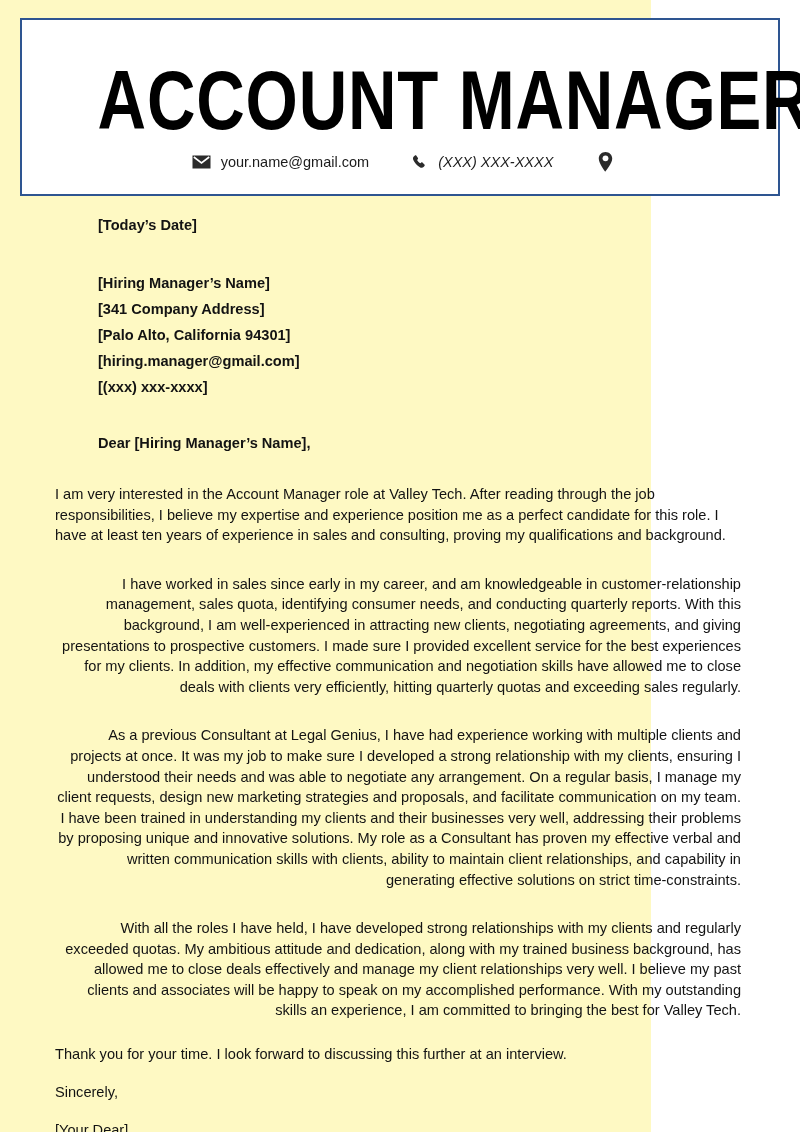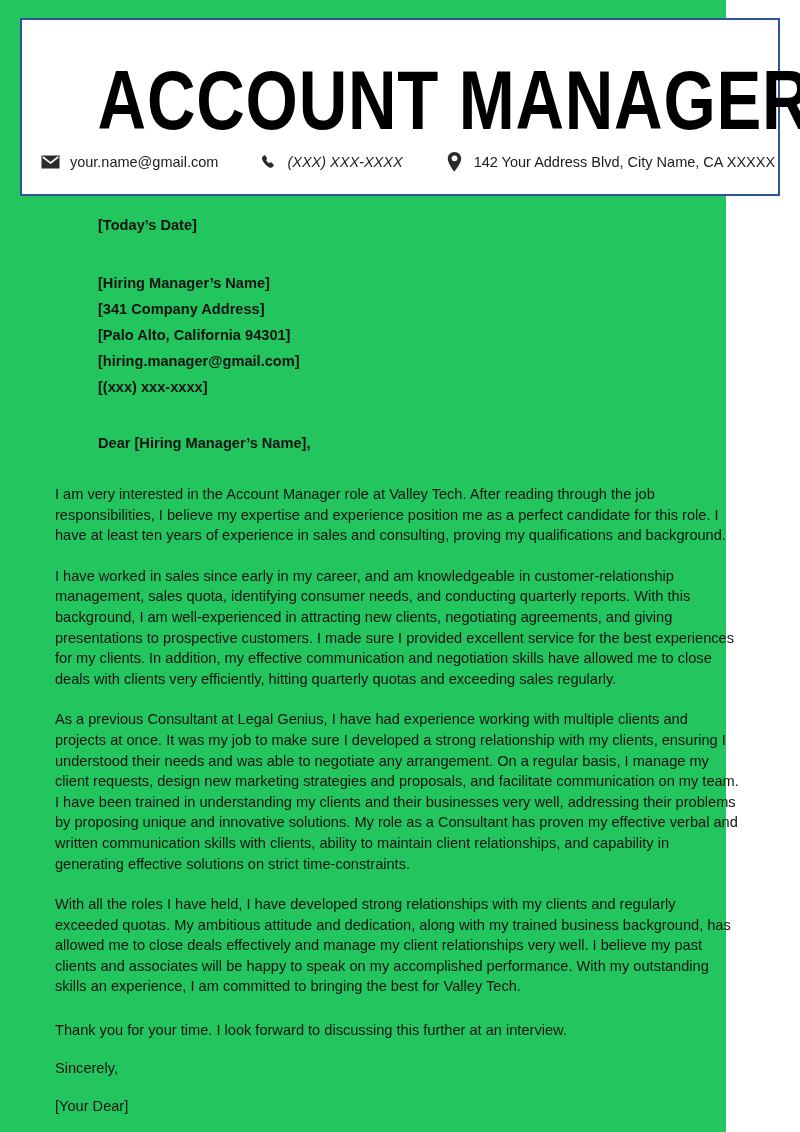--- a/index.html
+++ b/index.html
@@ -10,23 +10,23 @@
   body {
     width: 800px;
     height: 1132px;
     font-family: "Liberation Sans", sans-serif;
     color: #131313;
     overflow: hidden;
   }
 
   #page {
     position: relative;
-    width: 726px;
+    width: 651px;
     height: 1132px;
-    background: #22c55e;
+    background: #fef9c3;
     box-sizing: border-box;
   }
 
   
   #header-box {
     position: absolute;
     left: 20px;
     top: 18px;
     width: 760px;
     height: 178px;
@@ -103,21 +103,21 @@
   .gap-block    { height: 30px; }
   .gap-salut    { height: 28px; }
 
   .para {
     font-size: 14.6px;
     line-height: 20.6px;
     color: #131313;
     text-align: left;
     margin: 0;
   }
-  .para + .para { margin-top: 20px; }
+  .para + .para { margin-top: 28px; text-align: right; }
 
   #closing-block { margin-top: 20px; }
   #closing-block .line { line-height: 26px; }
   .gap-thanks { height: 12px; }
 </style>
 </head>
 <body>
 
 <div id="page">
 
@@ -146,21 +146,20 @@
         <span>(XXX) XXX-XXXX</span>
       </div>
 
       <div class="contact-item address">
         <span class="ci-icon">
           <svg width="15" height="20" viewBox="0 0 16 22" aria-hidden="true">
             <path fill="#2b2b2b" d="M8 0C3.9 0 .6 3.2.6 7.2c0 5.3 6.4 13.5 6.7 13.9.2.3.6.3.8 0 .3-.4 7.3-8.6 7.3-13.9C15.4 3.2 12.1 0 8 0z"></path>
             <circle cx="8" cy="7" r="3.2" fill="#ffffff"></circle>
           </svg>
         </span>
-        <span>142 Your Address Blvd, City Name, CA XXXXX</span>
       </div>
 
     </div>
   </div>
 
   <div id="letter">
 
     <div class="line bold">[Today’s Date]</div>
 
     <div class="gap-date"></div>

